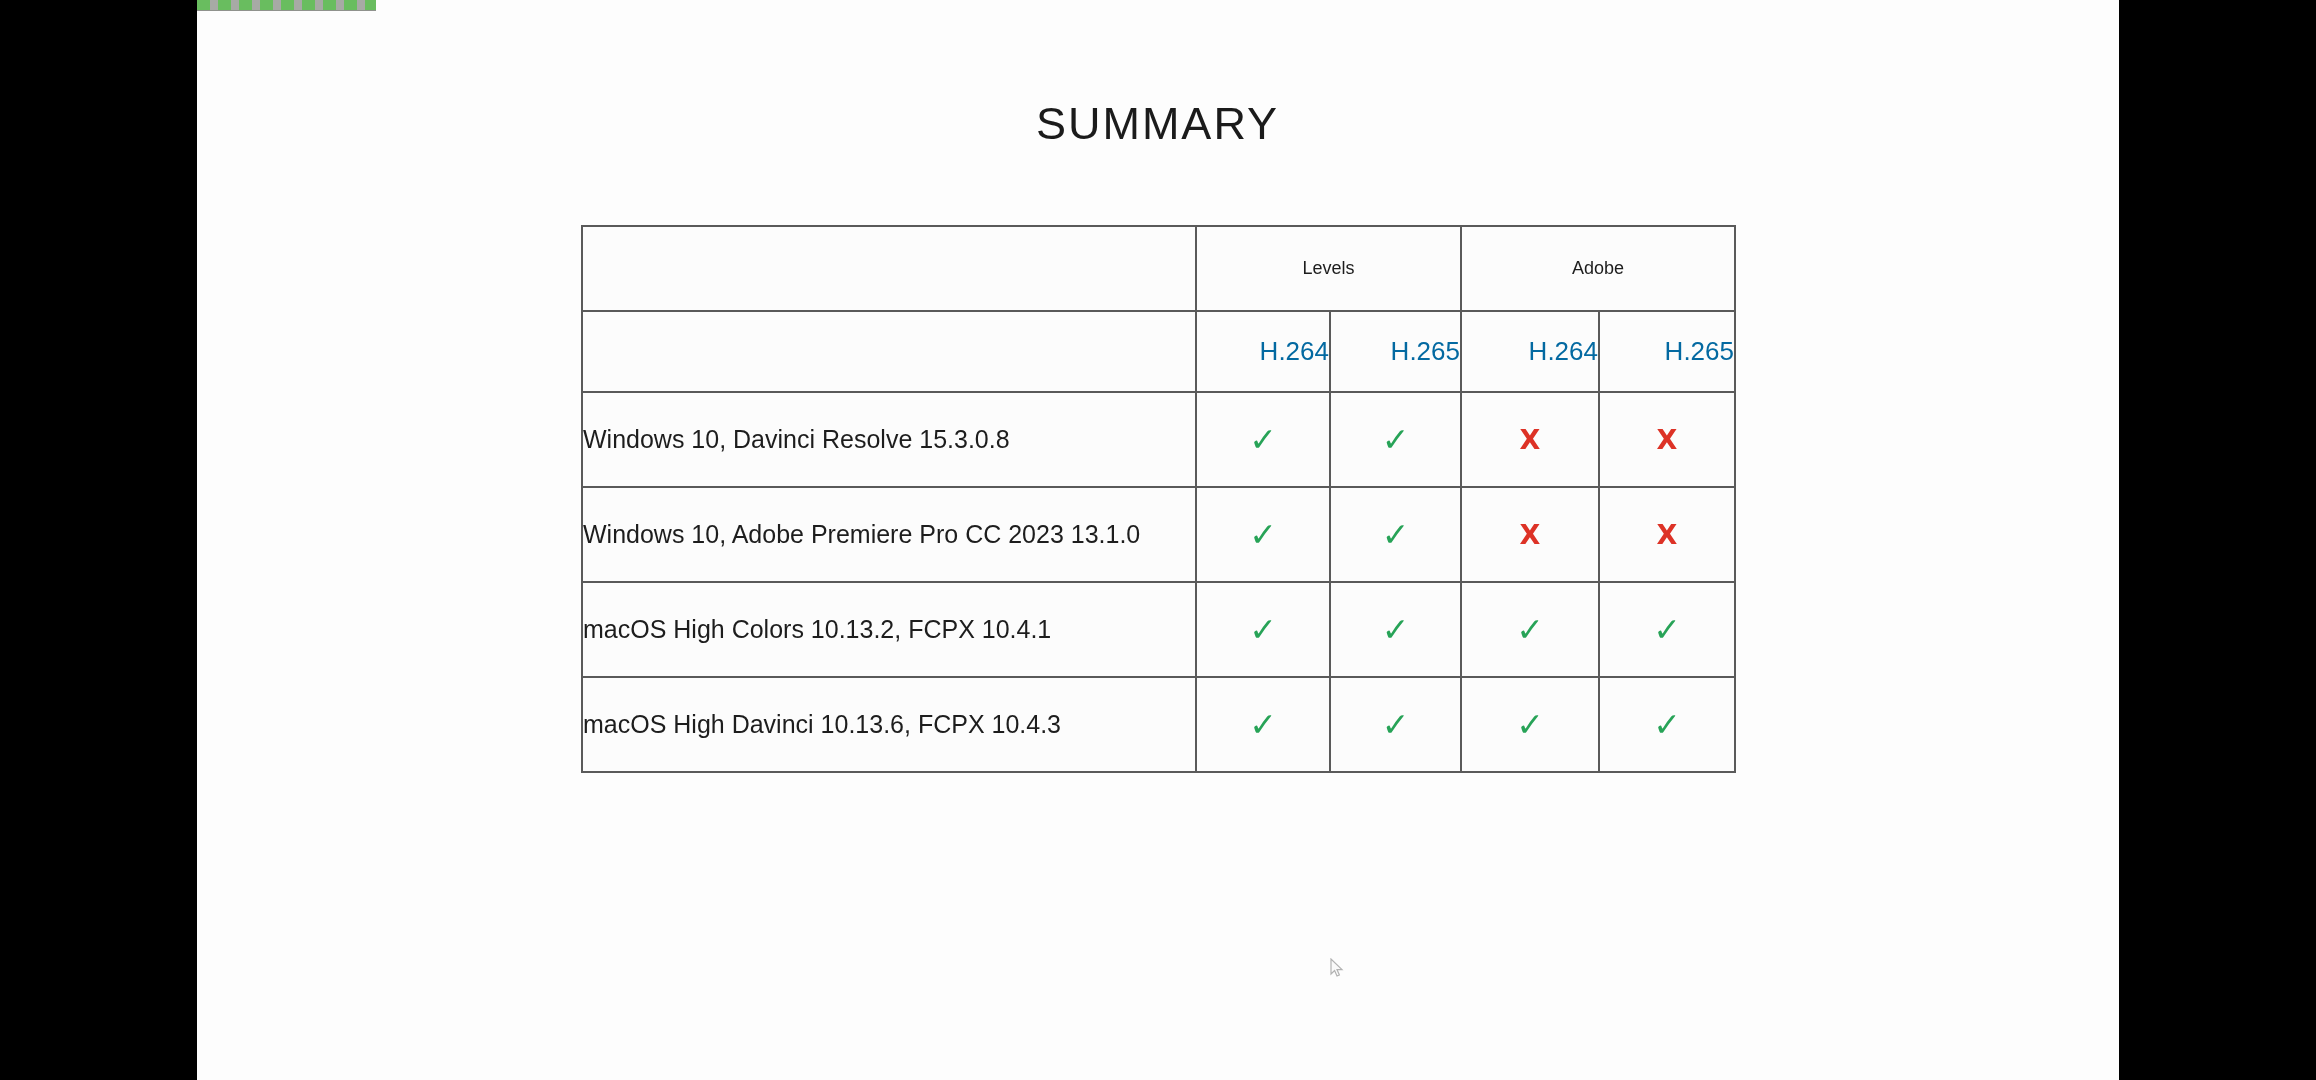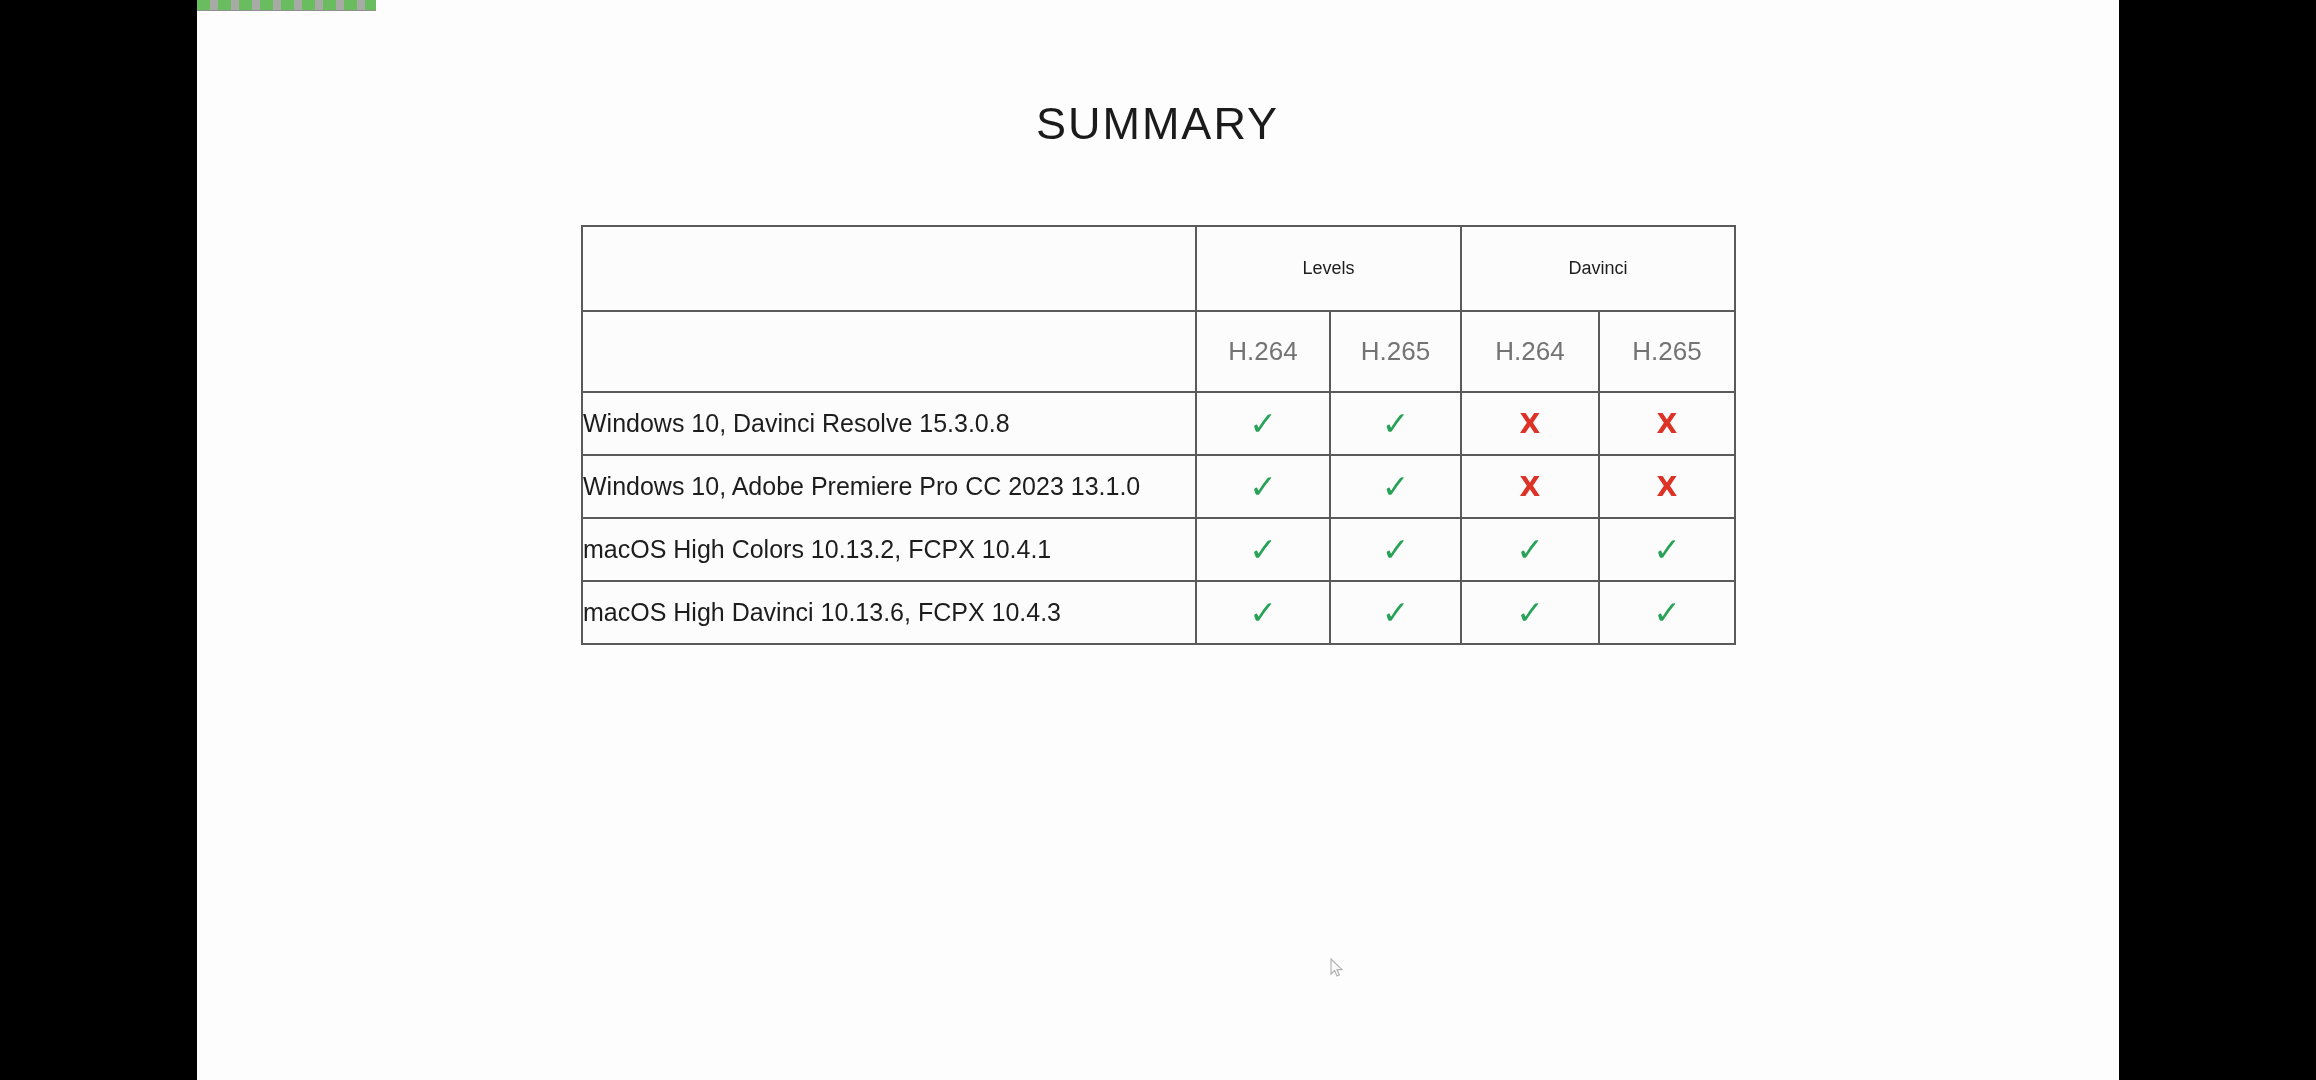--- a/index.html
+++ b/index.html
@@ -41,31 +41,31 @@
     border-collapse: collapse; table-layout: fixed;
     width: 1153px;
     background: #fcfcfc;
   }
   table.summary td {
     border: 2px solid var(--border, #5a5a5a);
     padding: 0;
   }
   tr.r-group { height: 85px; }
   tr.r-codec { height: 81px; }
-  tr.r-data  { height: 63px; }
+  tr.r-data  { height: 95px; }
 
   td.label-cell {
     text-align: left; padding-left: 11px;
     font-size: 25px; color: #1d1d1d;
   }
   td.group-cell {
     text-align: center; font-size: 18px; color: #1d1d1d;
   }
   td.codec-cell {
-    text-align: center; font-size: 26px; color: #737373;
+    text-align: right; font-size: 26px; color: #0369a1;
   }
   td.mark-cell { text-align: center; }
 
   .mark { font-family: "DejaVu Sans", sans-serif; line-height: 1; }
   .mark.check { color: var(--check, #27a357); font-size: 33px; font-weight: 600; }
   .mark.cross { color: var(--cross, #dd3226); font-size: 27px; font-weight: 700; }
 
   .cursor {
     position: absolute; left: 1131px; top: 958px;
     width: 16px; height: 20px; opacity: 0.75;
@@ -88,21 +88,21 @@
       <col style="width:614px">
         <col style="width:134px">
         <col style="width:131px">
         <col style="width:138px">
         <col style="width:136px">
     </colgroup>
     <tbody>
         <tr class="r-group">
       <td class="label-cell"></td>
       <td class="group-cell" colspan="2">Levels</td>
-      <td class="group-cell" colspan="2">Davinci</td>
+      <td class="group-cell" colspan="2">Adobe</td>
     </tr>
     <tr class="r-codec">
       <td class="label-cell"></td>
       <td class="codec-cell">H.264</td>
       <td class="codec-cell">H.265</td>
       <td class="codec-cell">H.264</td>
       <td class="codec-cell">H.265</td>
     </tr>
 
     <tr class="r-data">

